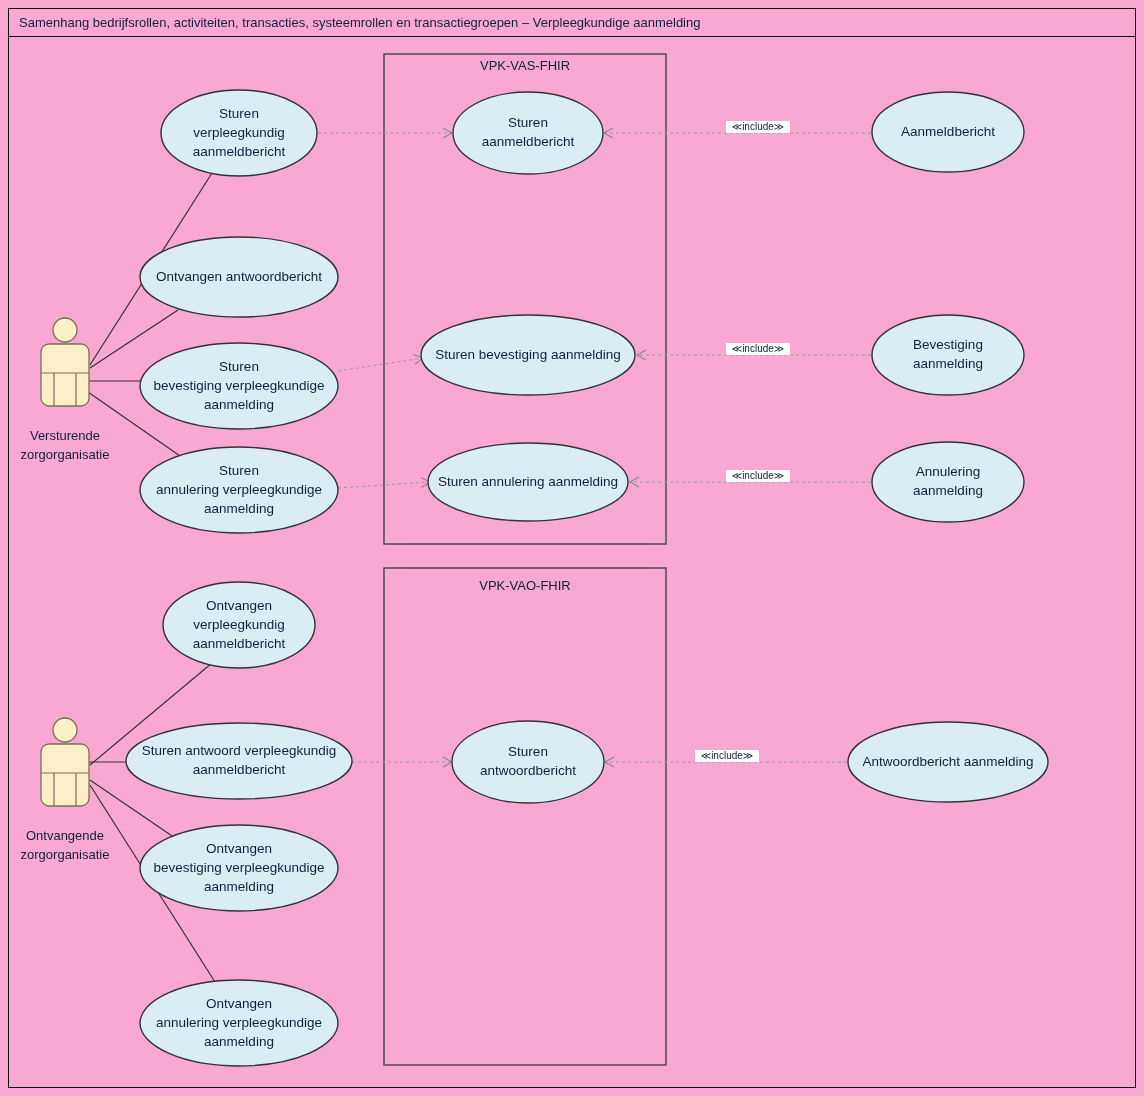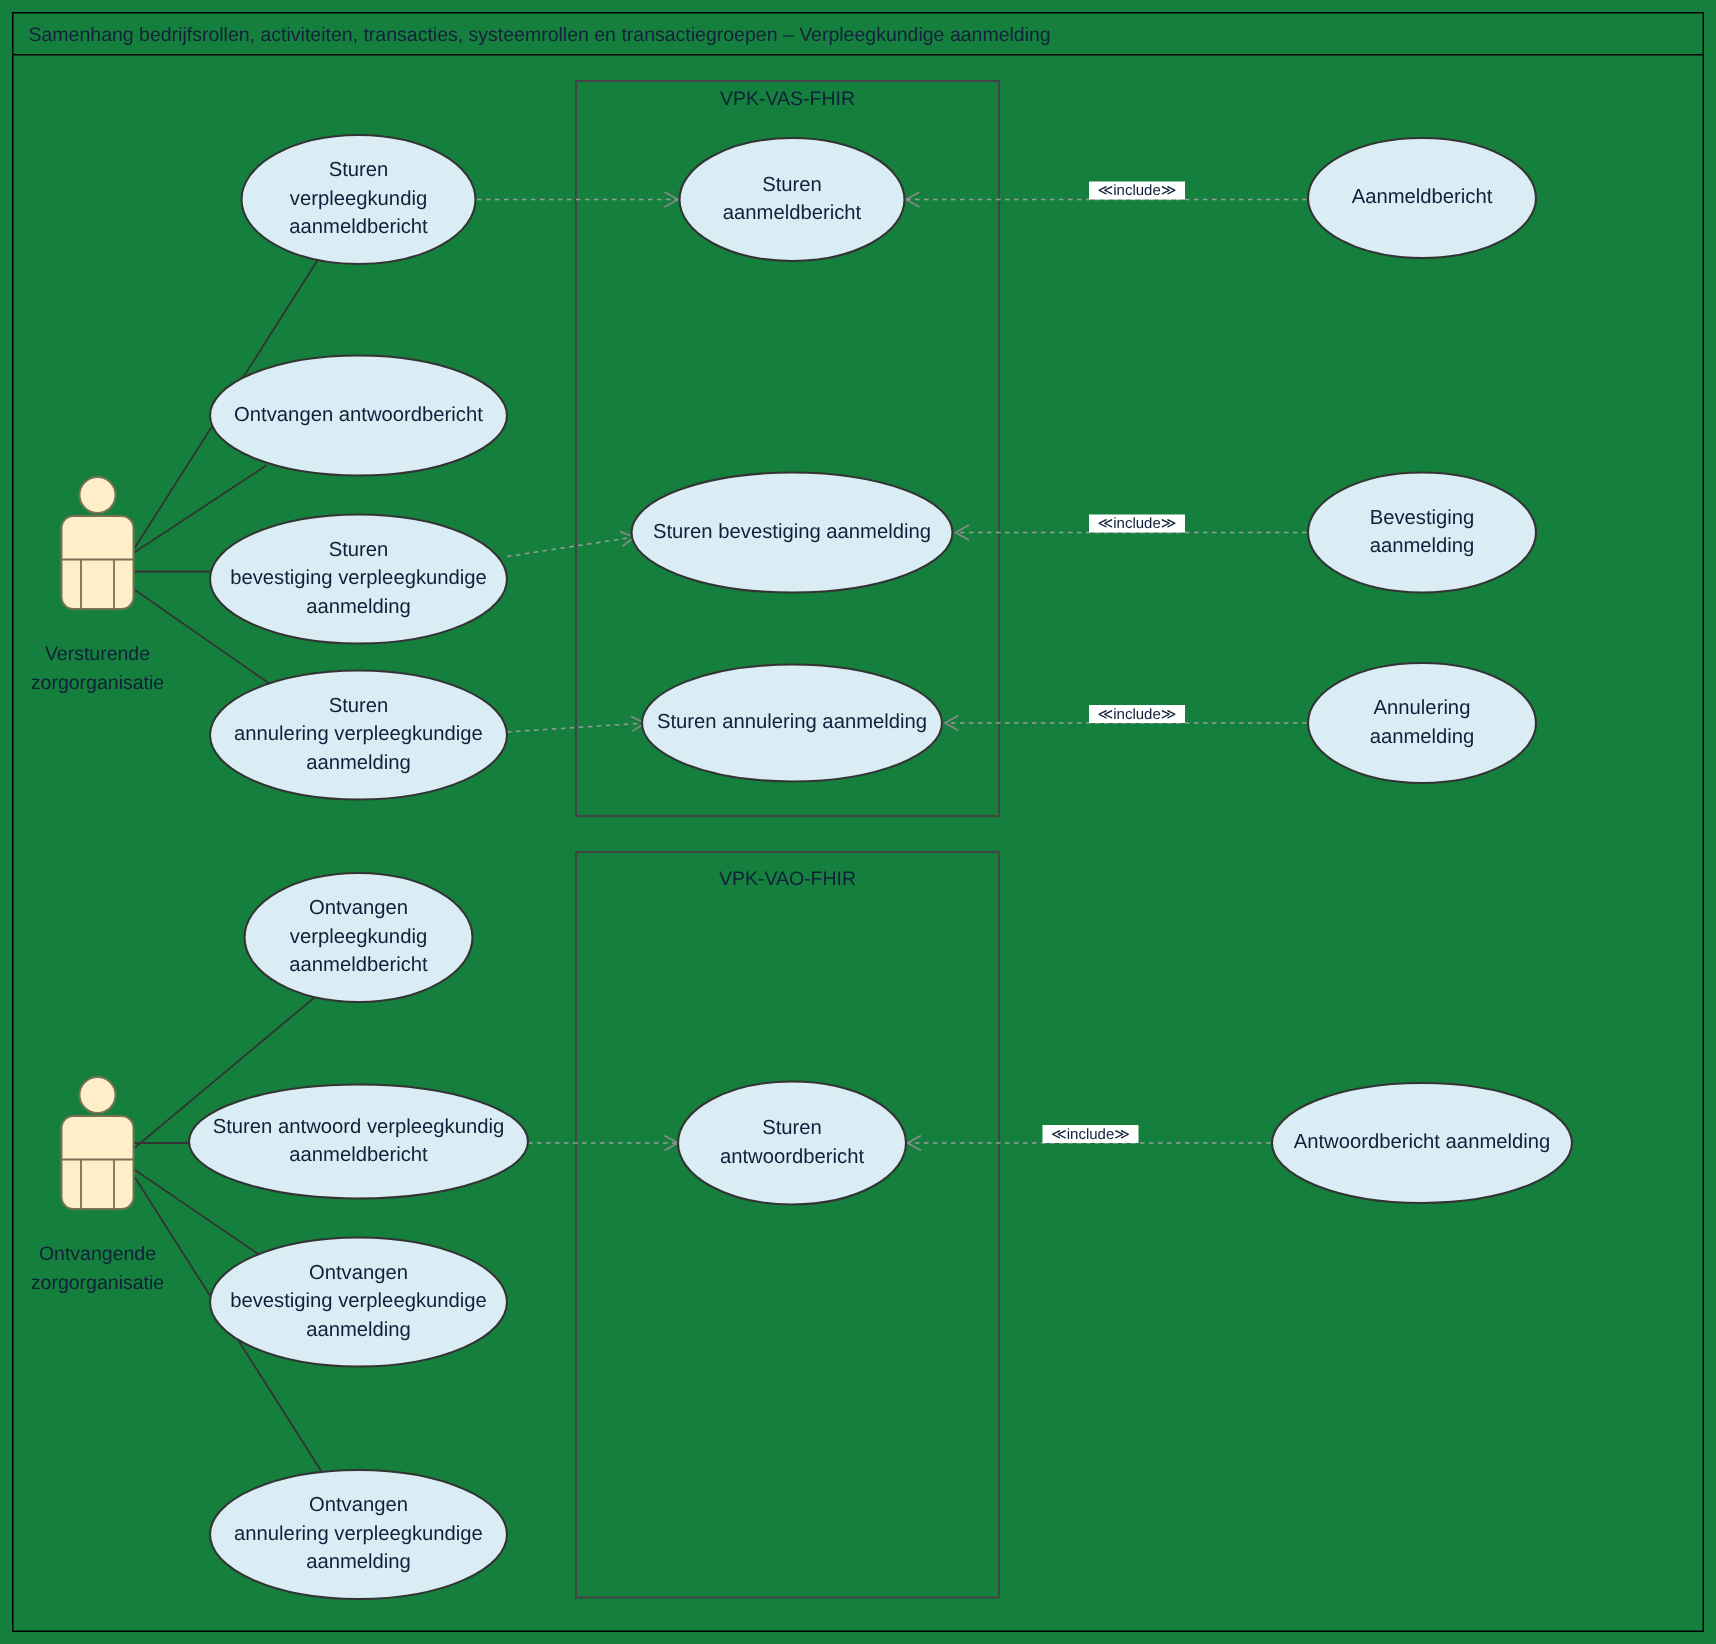--- a/index.html
+++ b/index.html
@@ -7,21 +7,21 @@
     padding: 0;
     background: #ffffff;
   }
   body {
     font-family: "Liberation Sans", sans-serif;
   }
   #diagram-root {
     position: relative;
     width: 1144px;
     height: 1096px;
-    background: #15803d;
+    background: #f9a8d4;
     box-sizing: border-box;
   }
   .frame-border {
     position: absolute;
     left: 8px;
     top: 8px;
     width: 1128px;
     height: 1080px;
     border: 1px solid #000000;
     box-sizing: border-box;

